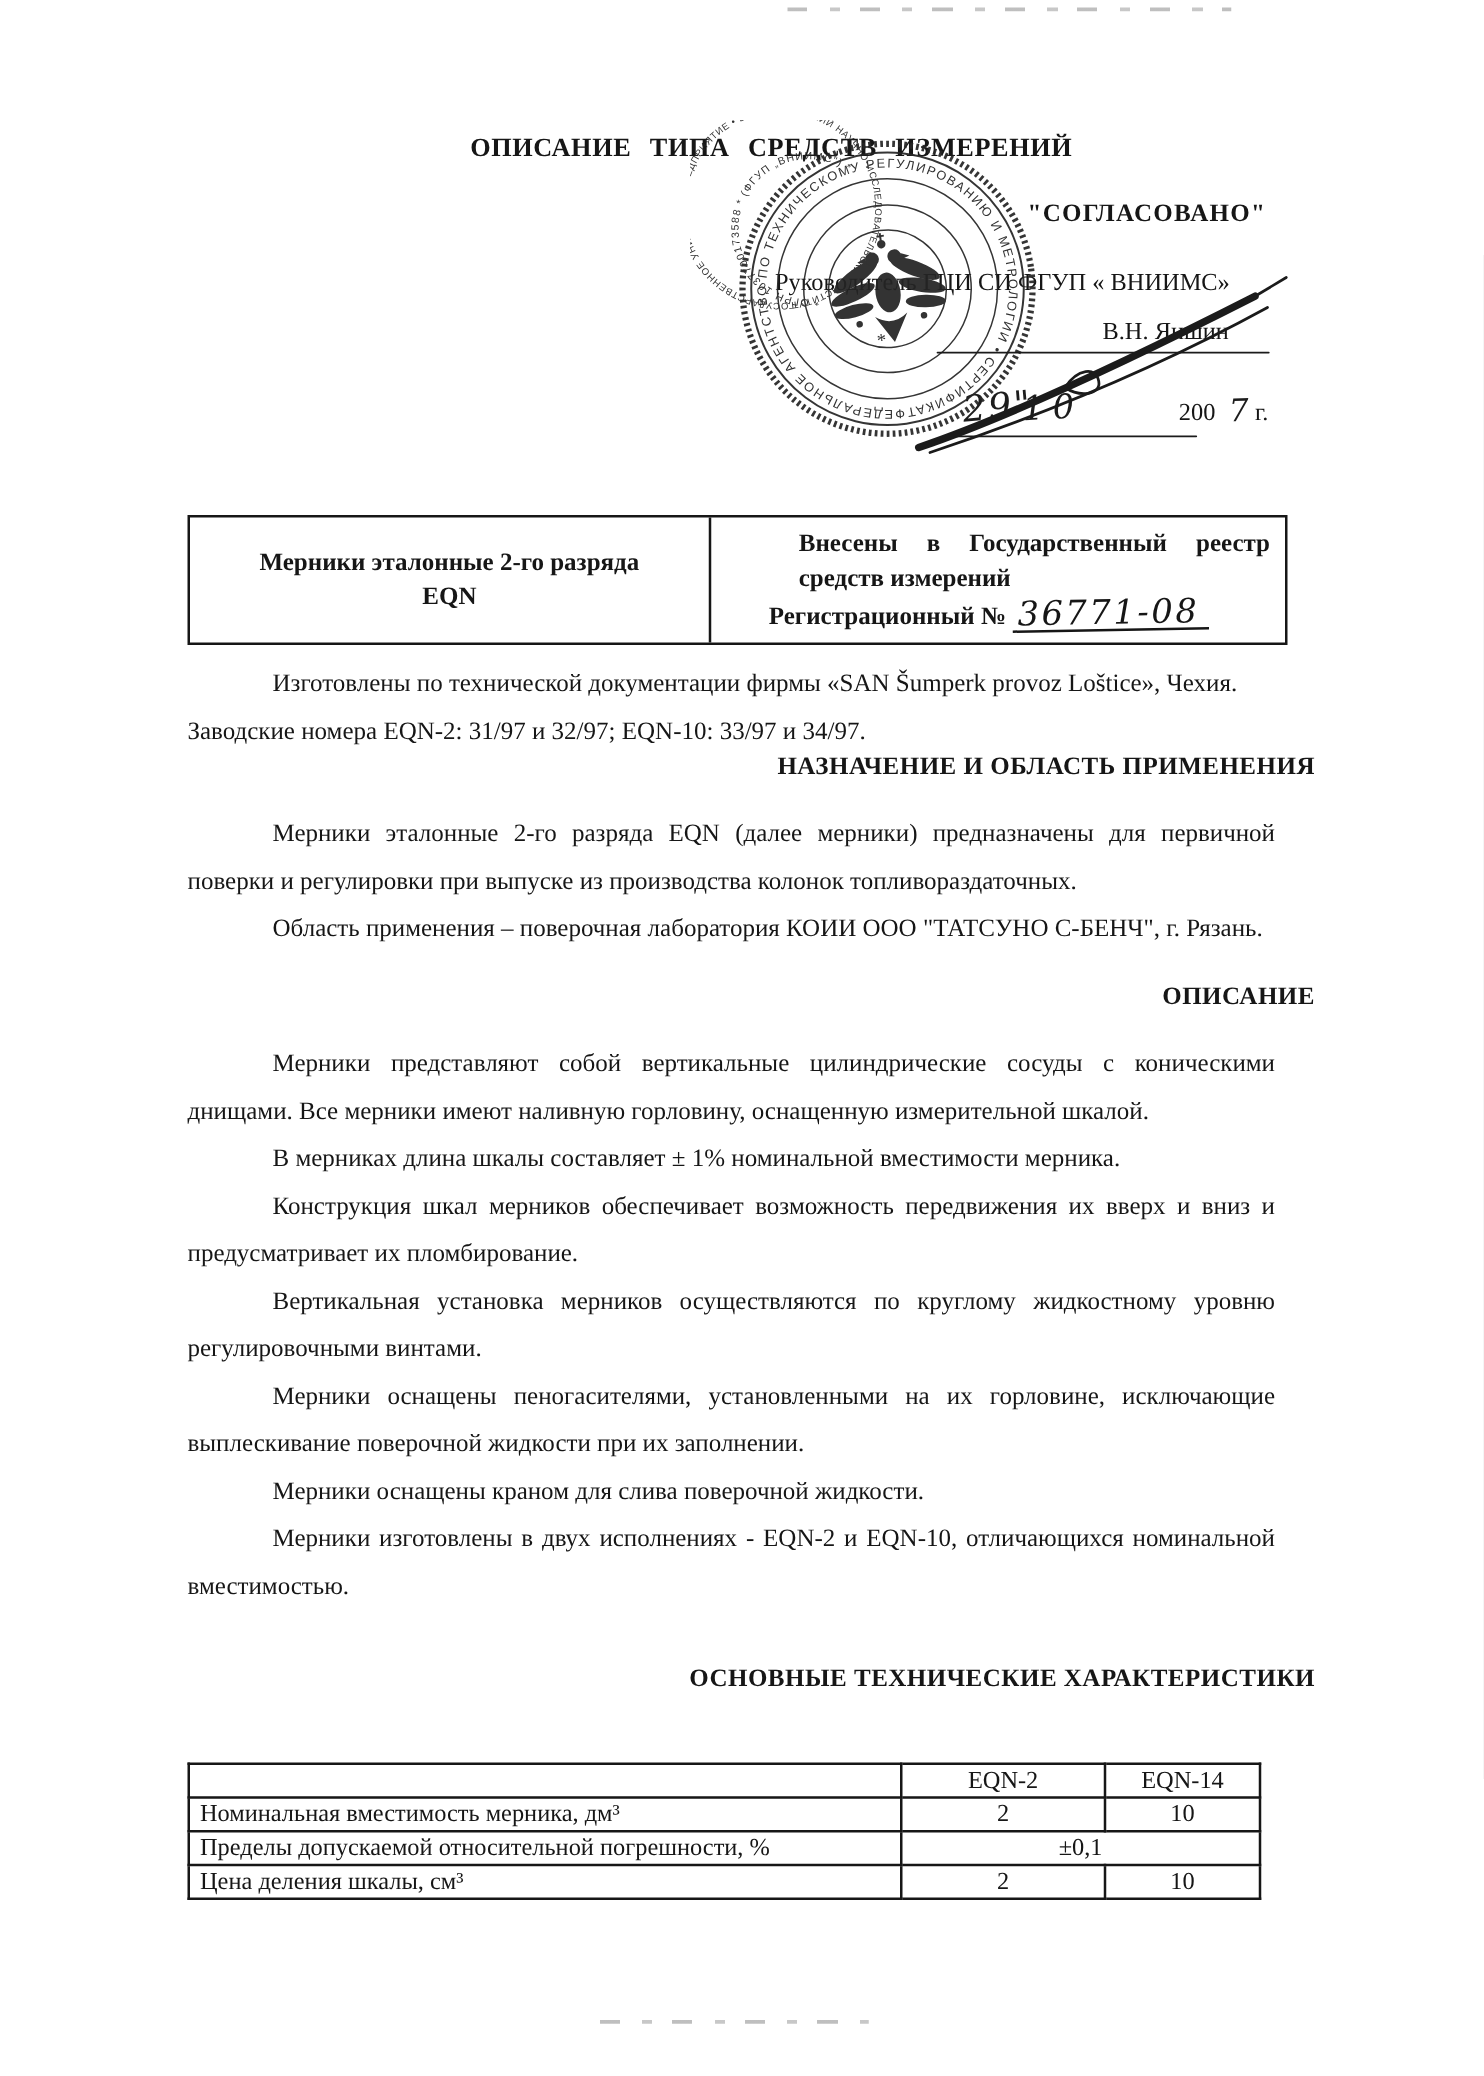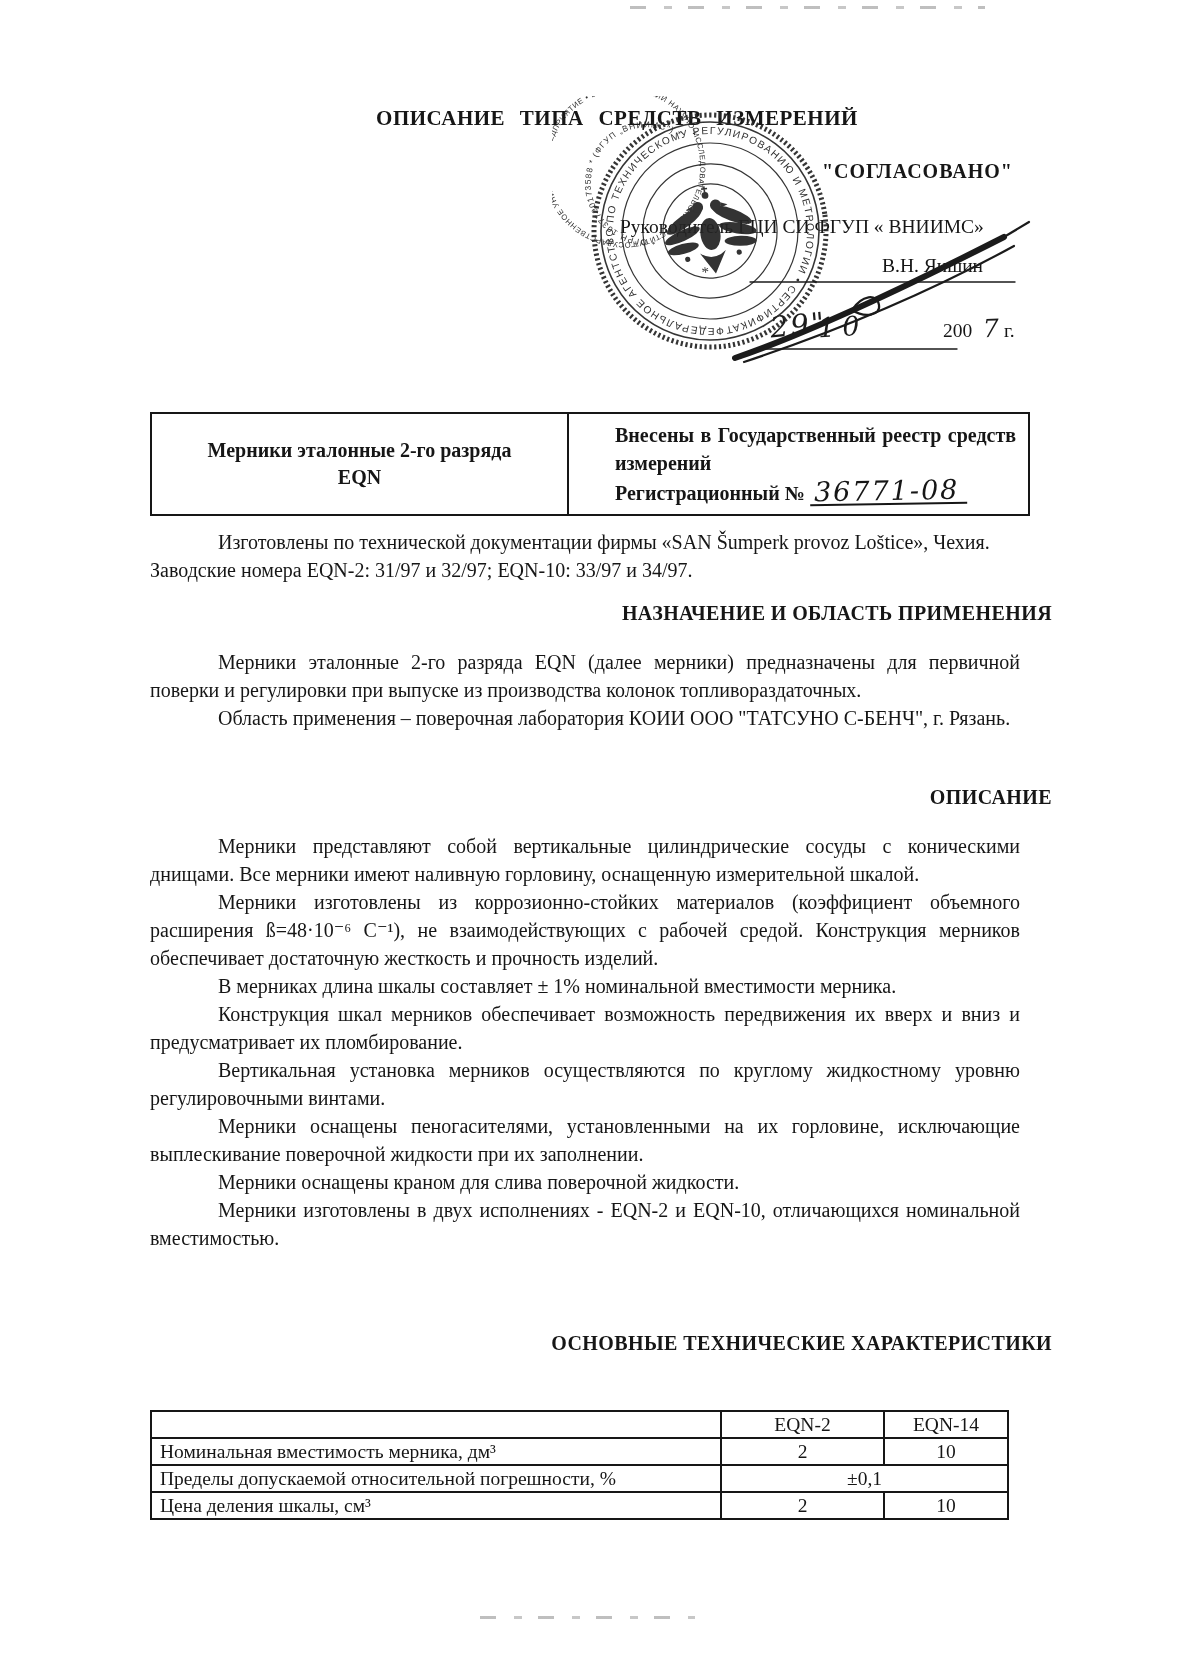--- a/index.html
+++ b/index.html
@@ -21,27 +21,27 @@
   .date-printed{top:320px;font-size:19.5px;}
   .hand{font-family:"DejaVu Serif",serif;font-style:italic;color:#1c1c1c;}
   .hw-day{left:770px;top:308px;font-size:29px;transform:rotate(-5deg);letter-spacing:2px;}
   .hw-month{left:818px;top:311px;font-size:27px;transform:rotate(-3deg);letter-spacing:7px;}
   .hw-year{left:983px;top:314px;font-size:25px;transform:rotate(-2deg);}
   
   .reg-table{left:150px;top:412px;width:880px;height:104px;border:2px solid #161616;display:flex;box-sizing:border-box;gap:32px;}
   .reg-left{width:415px;border-right:2px solid #161616;display:flex;flex-direction:column;justify-content:center;
     text-align:center;font-weight:bold;font-size:20px;line-height:27px;}
   .reg-right{flex:1;padding:7px 12px 0 14px;font-weight:bold;font-size:20px;line-height:28px;}
-  .reg-right .just{text-align:justify;}
+  .reg-right .just{text-align:justify;margin-left:24px;}
   .reg-num{font-family:"DejaVu Serif",serif;font-style:italic;font-weight:normal;font-size:27px;
     letter-spacing:2px;border-bottom:2px solid #161616;padding:0 8px 0 4px;display:inline-block;
     transform:rotate(-1deg);line-height:24px;}
   
   .col{left:150px;width:870px;}
-  .para{margin:0;text-align:justify;text-indent:68px;font-size:20px;line-height:28px;}
+  .para{margin:0;text-align:justify;text-indent:68px;font-size:20px;line-height:38px;}
   .para.noj{text-align:left;}
   .sec-head{left:150px;width:870px;text-align:right;transform:translateX(32px);
     font-size:20px;font-weight:bold;letter-spacing:.4px;white-space:nowrap;}
   
   .char-table{left:150px;top:1410px;border-collapse:collapse;table-layout:fixed;}
   .char-table td{border:2px solid #161616;font-size:19.5px;padding:1px 8px;height:27px;box-sizing:border-box;}
   .char-table td.c{text-align:center;padding:1px 2px;}
   
   #overlay{left:552px;top:96px;pointer-events:none;}
   .ring-text{font-family:"Liberation Sans","DejaVu Sans",sans-serif;fill:#222;}
@@ -86,21 +86,20 @@
 
   <div class="abs sec-head" style="top:602px;">НАЗНАЧЕНИЕ И ОБЛАСТЬ ПРИМЕНЕНИЯ</div>
   <div class="abs col" style="top:648px;">
     <p class="para">Мерники эталонные 2-го разряда EQN (далее мерники) предназначены для первичной поверки и регулировки при выпуске из производства колонок топливораздаточных.</p>
     <p class="para">Область применения – поверочная лаборатория КОИИ ООО "ТАТСУНО С-БЕНЧ", г. Рязань.</p>
   </div>
 
   <div class="abs sec-head" style="top:786px;">ОПИСАНИЕ</div>
   <div class="abs col" style="top:832px;">
     <p class="para">Мерники представляют собой вертикальные цилиндрические сосуды с коническими днищами. Все мерники имеют наливную горловину, оснащенную измерительной шкалой.</p>
-    <p class="para">Мерники изготовлены из коррозионно-стойких материалов (коэффициент объемного расширения ß=48·10⁻⁶ С⁻¹), не взаимодействующих с рабочей средой. Конструкция мерников обеспечивает достаточную жесткость и прочность изделий.</p>
     <p class="para">В мерниках длина шкалы составляет ± 1% номинальной вместимости мерника.</p>
     <p class="para">Конструкция шкал мерников обеспечивает возможность передвижения их вверх и вниз и предусматривает их пломбирование.</p>
     <p class="para">Вертикальная установка мерников осуществляются по  круглому жидкостному уровню регулировочными винтами.</p>
     <p class="para">Мерники оснащены пеногасителями, установленными на их горловине, исключающие выплескивание поверочной жидкости при их заполнении.</p>
     <p class="para">Мерники оснащены краном для слива поверочной жидкости.</p>
     <p class="para">Мерники изготовлены в двух исполнениях - EQN-2 и EQN-10, отличающихся номинальной вместимостью.</p>
   </div>
 
   <div class="abs sec-head" style="top:1332px;">ОСНОВНЫЕ ТЕХНИЧЕСКИЕ ХАРАКТЕРИСТИКИ</div>
 

